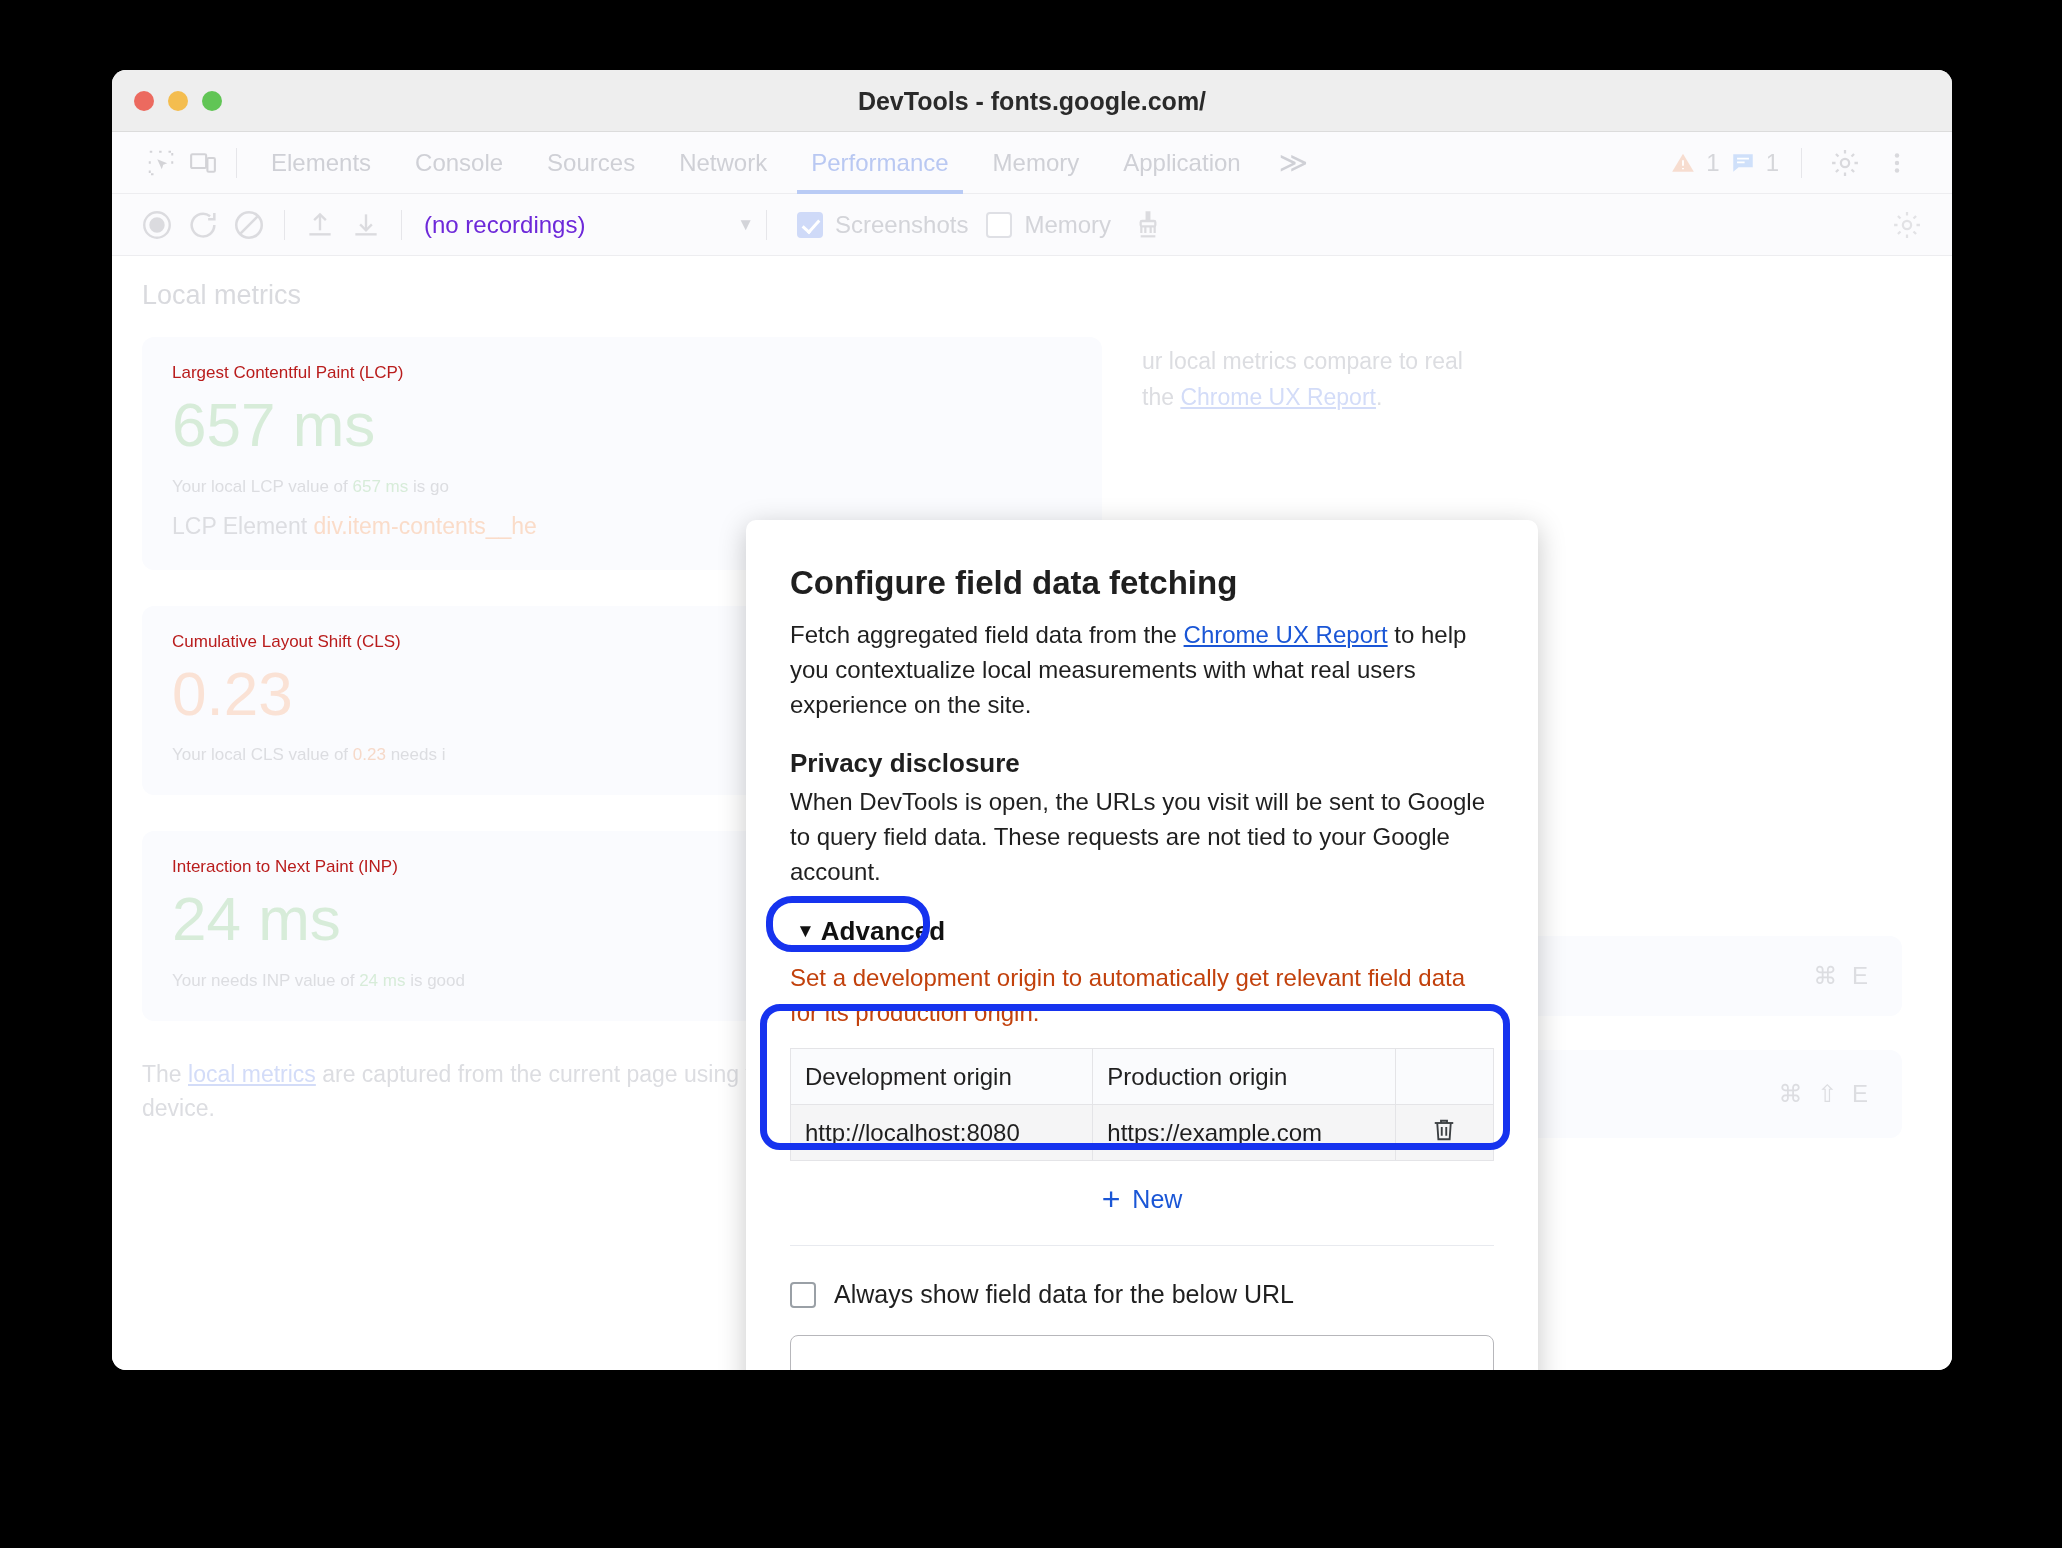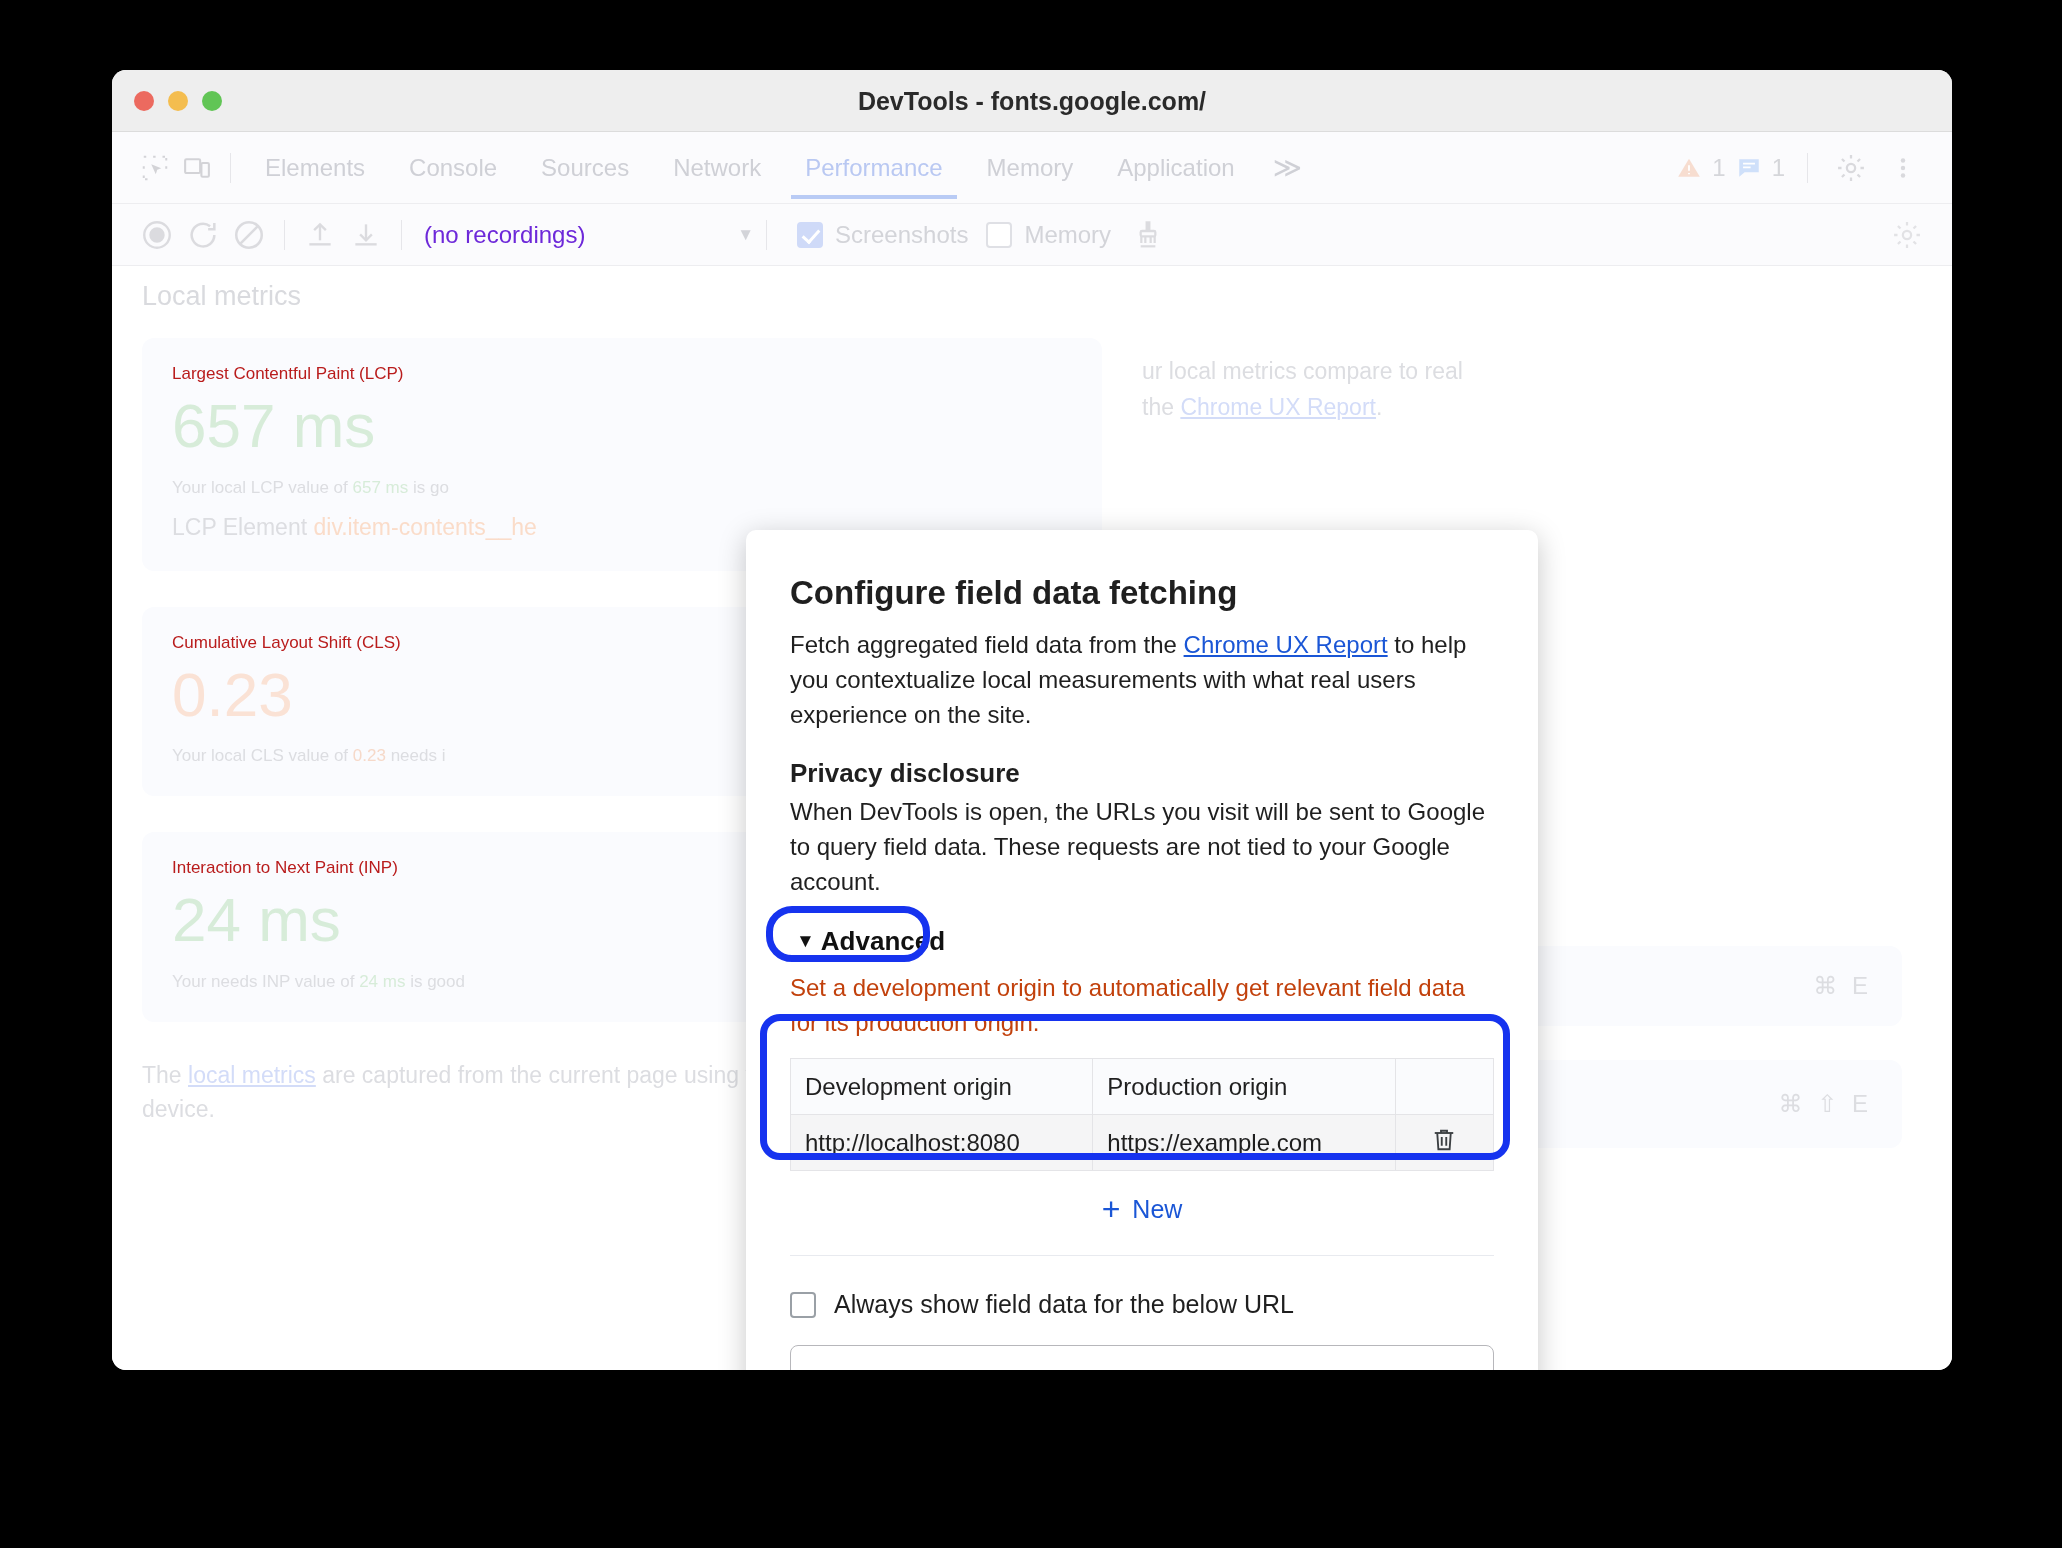--- a/index.html
+++ b/index.html
@@ -48,26 +48,26 @@
     left: 0; right: 0; top: 17px;
     text-align: center;
     font-size: 25px;
     font-weight: bold;
     color: #2a2a2a;
   }
 
   
   #tabbar {
     position: relative;
-    height: 72px;
+    height: 62px;
     background: #fbfbfd;
     border-bottom: 1px solid #ededf0;
     display: flex;
     align-items: center;
-    padding: 0 22px;
+    padding: 0 28px;
   }
   .tb-icon {
     width: 42px; height: 42px;
     display: flex; align-items: center; justify-content: center;
     opacity: 0.30;
     flex: none;
   }
   .tb-sep {
     width: 1px; height: 30px; background: #d8d8de; margin: 0 12px; flex: none;
     opacity: 0.6;
@@ -147,21 +147,21 @@
   }
   .cb-label { font-size: 24px; color: #d3d4d9; }
 
   
   #content {
     position: relative;
     height: calc(100% - 186px);
     background: #ffffff;
     overflow: hidden;
   }
-  #panelL { position: absolute; left: 30px; top: 15px; width: 960px; }
+  #panelL { position: absolute; left: 30px; top: 24px; width: 960px; }
   #panelR { position: absolute; left: 1030px; top: 24px; width: 760px; }
 
   .section-title {
     font-size: 27px;
     color: #d9dade;
     margin-bottom: 26px;
   }
   .metric-card {
     background: #fafbfe;
     border-radius: 12px;

